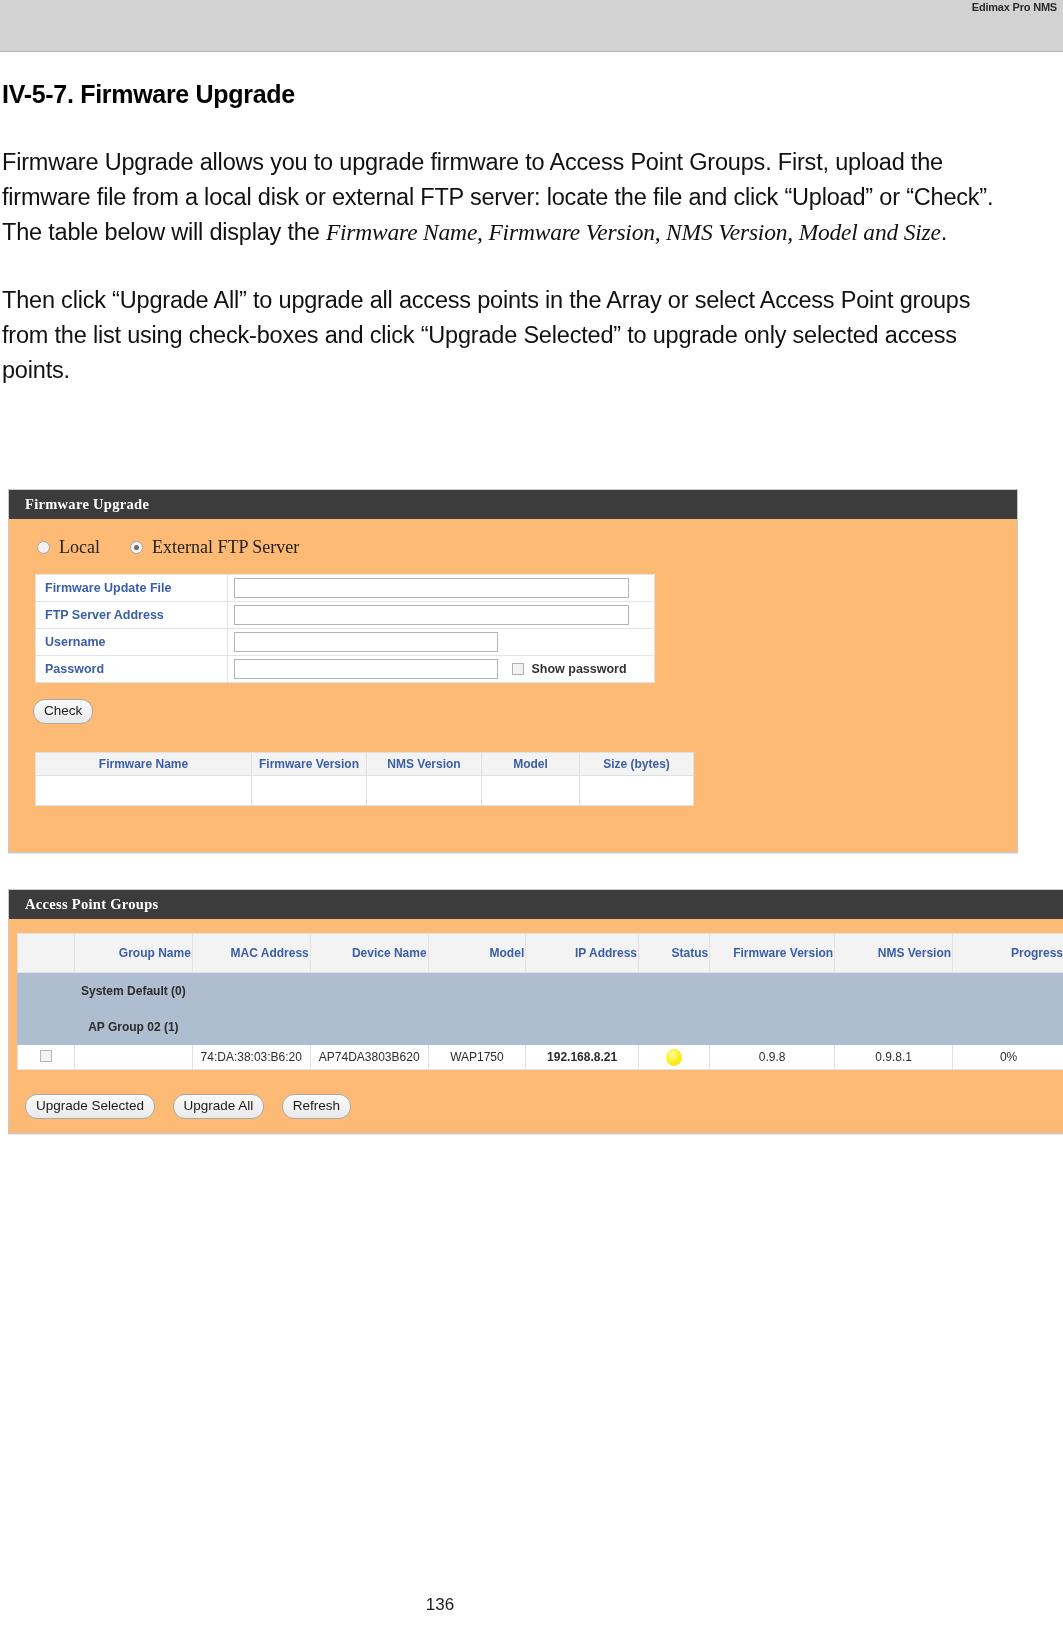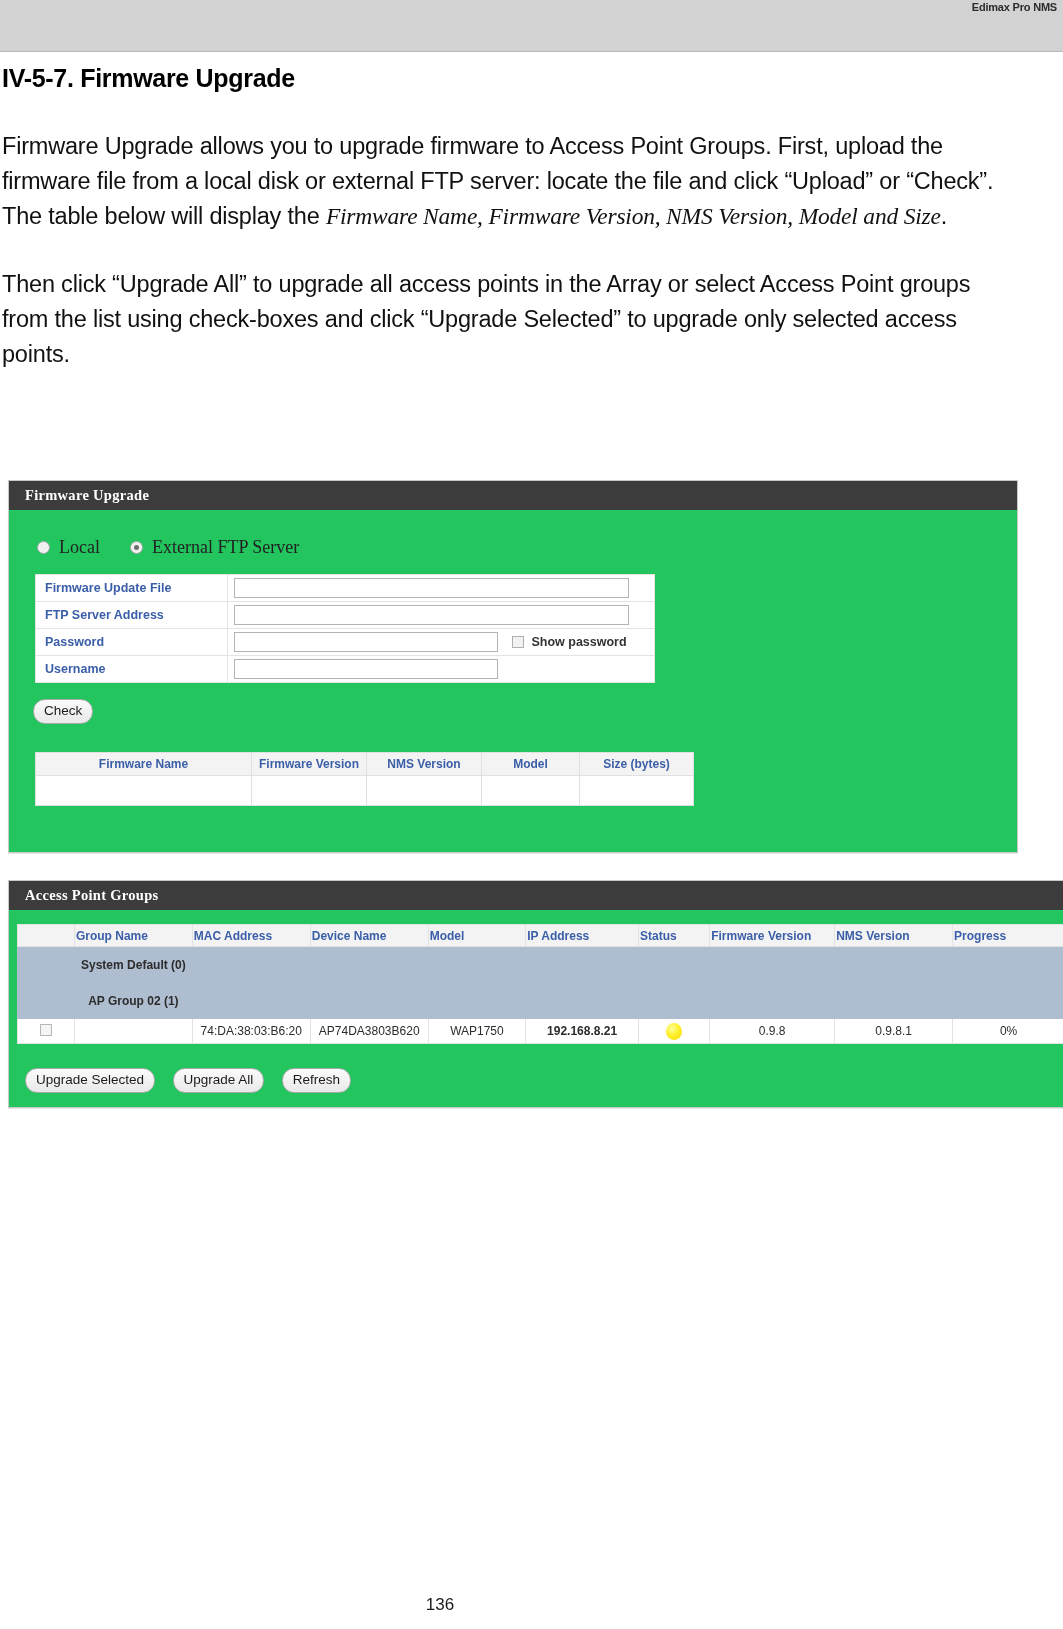--- a/index.html
+++ b/index.html
@@ -28,21 +28,21 @@
     font-size: 11px;
     font-weight: 600;
     color: #2b2b2b;
     letter-spacing: -0.2px;
     font-family: "Liberation Sans", sans-serif;
   }
 
   
   .doc {
     position: absolute;
-    left: 0; top: 40px;
+    left: 0; top: 56px;
     width: 1063px;
   }
   h1.section-title {
     margin: 24px 0 0 0;
     padding: 0 0 0 2px;
     font-size: 25px;
     font-weight: bold;
     color: #000;
     letter-spacing: -0.3px;
   }
@@ -56,40 +56,41 @@
     max-width: 1010px;
   }
   p.para.p1 { margin-top: 36px; }
   p.para.p2 { margin-top: 33px; }
   .ital { font-style: italic; font-family: Liberation Serif, serif; }
 
   
   .shot-wrap { position: absolute; }
 
   .panel {
-    background: #22c55e;
+    background: #fdba74;
     border: 1px solid #c8c8c8;
     box-shadow: 0 1px 1px rgba(0,0,0,0.09);
+    margin-top: 9px;
   }
   .panel-title {
     background: #3c3c3c;
     color: #ffffff;
     font-family: "Liberation Serif", serif;
     font-weight: bold;
     font-size: 14.5px;
     padding: 6px 0 6px 16px;
     letter-spacing: 0.3px;
   }
   .panel-body { padding: 0; position: relative; }
 
   
   .radio-row {
     display: flex;
     align-items: center;
-    padding: 27px 0 16px 28px;
+    padding: 18px 0 16px 28px;
     font-family: "Liberation Serif", serif;
     font-size: 18px;
     color: #222;
   }
   .radio-opt { display: flex; align-items: center; margin-right: 30px; }
   .radio {
     width: 13px; height: 13px; border-radius: 50%;
     border: 1px solid #a6a6a6;
     background: #f1f1f1;
     margin-right: 9px;
@@ -199,22 +200,22 @@
     width: 1048px;
     margin-top: 14px;
     margin-left: 8px;
   }
   table.ap-tbl th {
     background: #f3f3f3;
     border: 1px solid #e2e2e2;
     color: #3b5ea8;
     font-size: 12px;
     font-weight: bold;
-    height: 22px;
-    text-align: left;
+    height: 39px;
+    text-align: right;
     white-space: nowrap;
   }
   table.ap-tbl td {
     border: 1px solid #e2e2e2;
     height: 25px;
     font-size: 12px;
     text-align: center;
     color: #2c2c2c;
     background: #fff;
   }
@@ -309,33 +310,33 @@
             <span class="txtbox w-long"></span>
           </td>
         </tr>
         <tr>
           <td class="lbl">FTP Server Address</td>
           <td class="fld">
             <span class="txtbox w-long"></span>
           </td>
         </tr>
         <tr>
+          <td class="lbl">Username</td>
+          <td class="fld">
+            <span class="txtbox w-mid"></span>
+          </td>
+        </tr>
+        <tr>
           <td class="lbl">Password</td>
           <td class="fld">
             <span class="txtbox w-mid"></span>
             <span class="showpw">
               <span class="chk"></span>
               <span>Show password</span>
             </span>
-          </td>
-        </tr>
-        <tr>
-          <td class="lbl">Username</td>
-          <td class="fld">
-            <span class="txtbox w-mid"></span>
           </td>
         </tr>
       </tbody>
         </table>
 
       <div class="btn-row">
         <span class="btn">Check</span>
       </div>
 
       <table class="fw-tbl">

